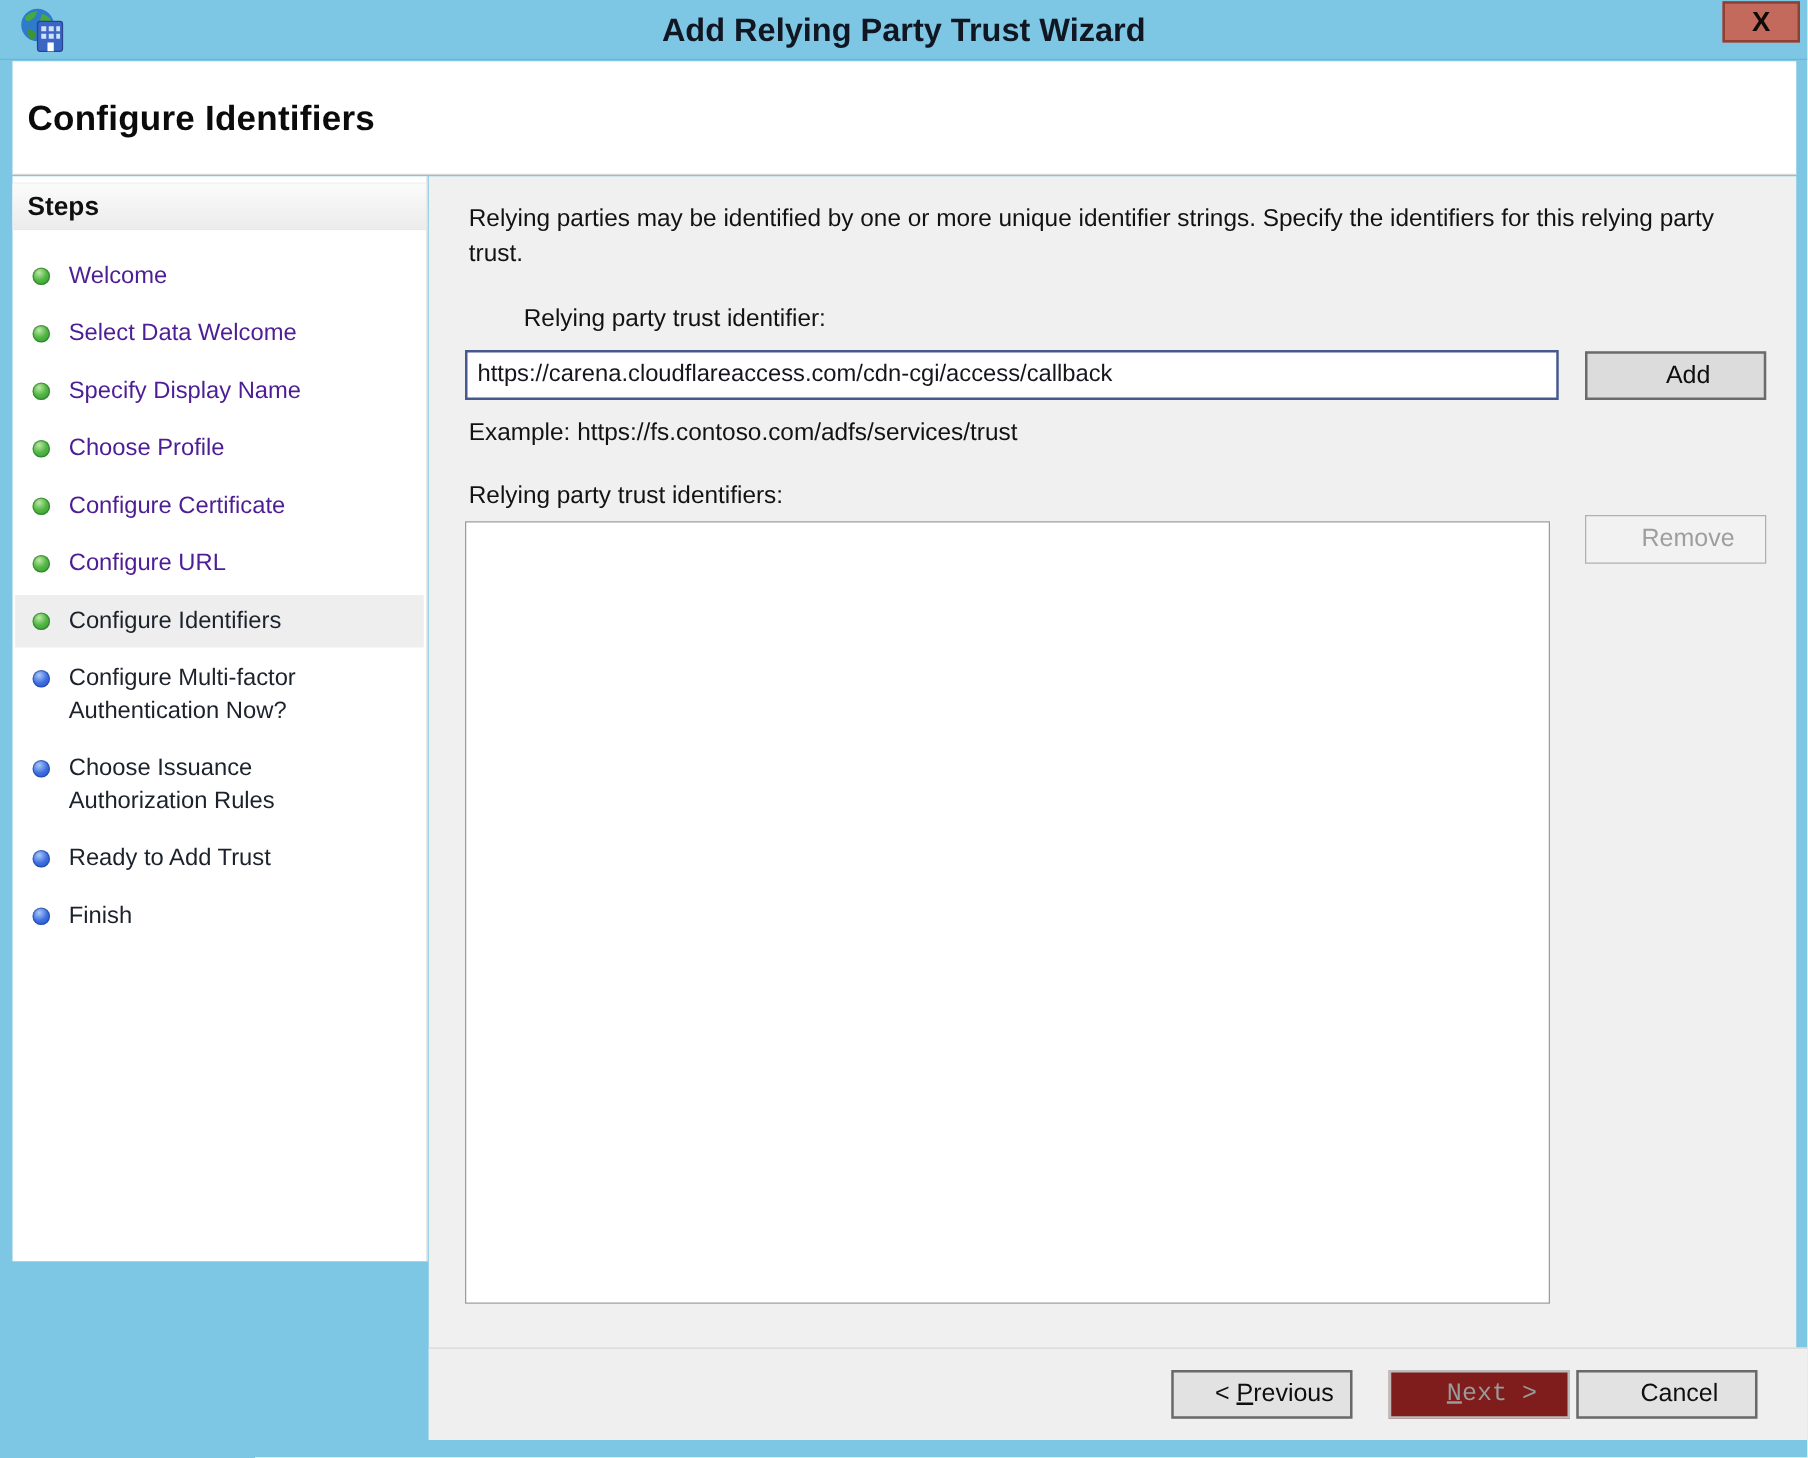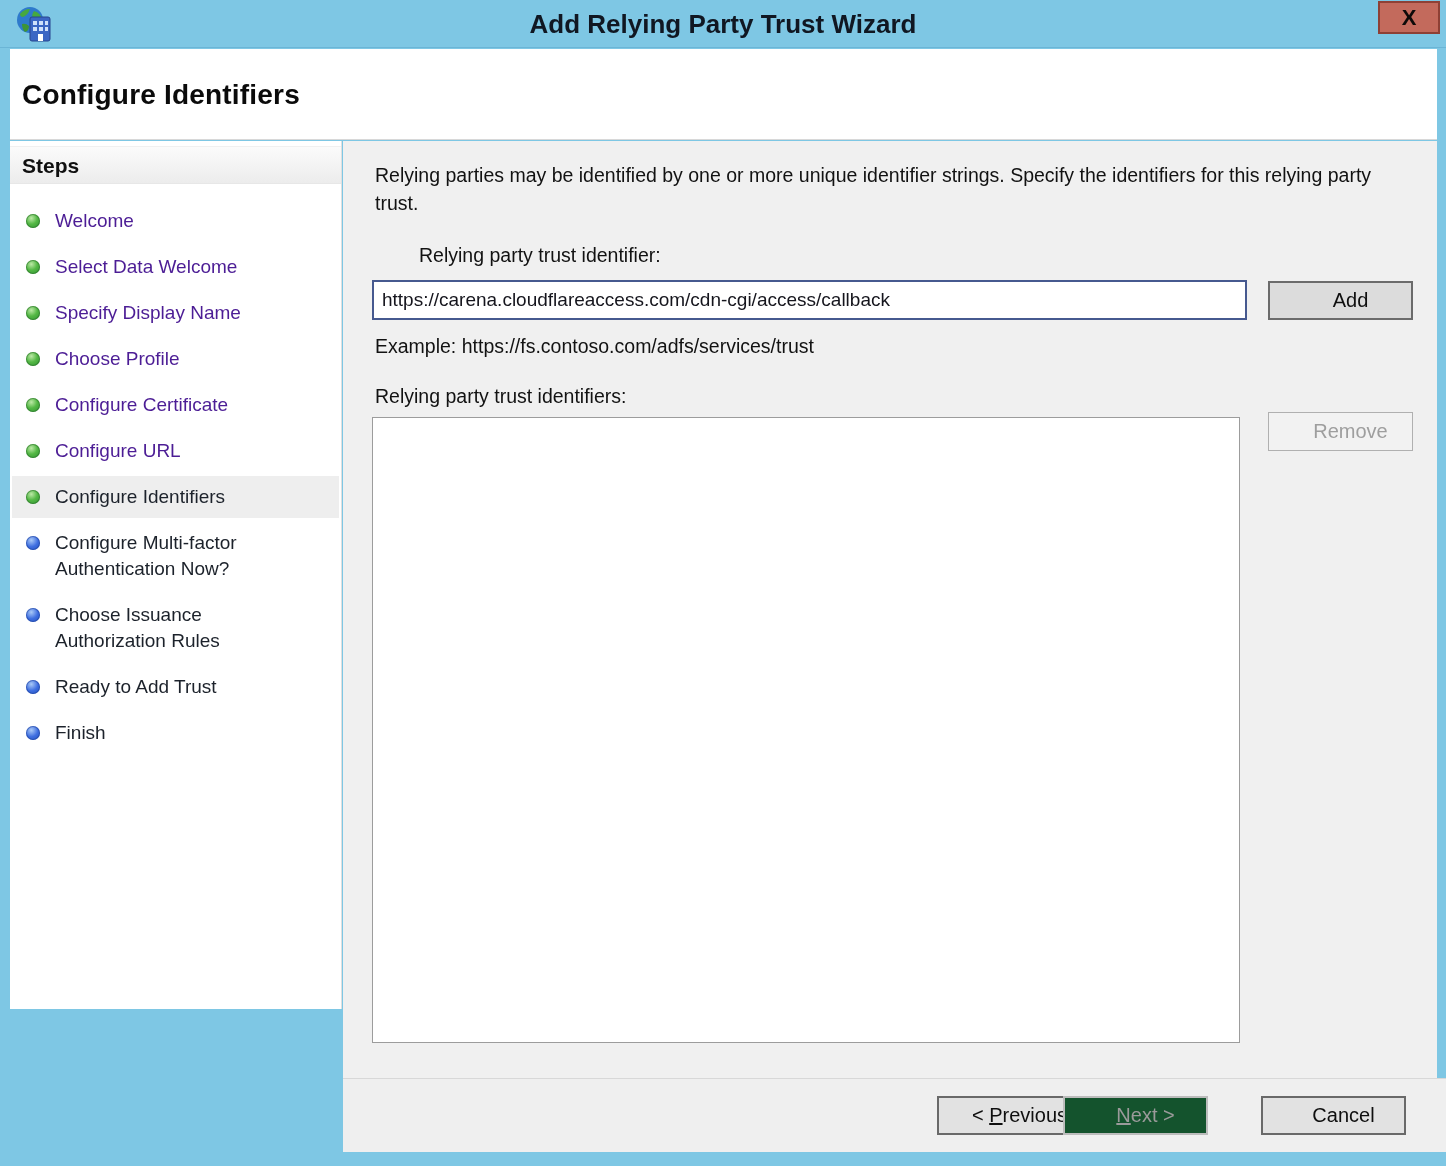--- a/index.html
+++ b/index.html
@@ -61,21 +61,21 @@
   
   .btn { position:absolute; width:145px; height:39px; font-size:20px; text-align:center;
          font-family:"Liberation Sans", sans-serif; cursor:default;padding-left:20px; }
   .btn-add { left:925px; top:140px; background:#DCDCDC; border:2px solid #6B6B6B; color:#0F0F0F; }
   .btn-remove { left:925px; top:271px; background:#F2F2F2; border:1px solid #B0B0B0; color:#9E9E9E; }
 
   .footer { position:absolute; left:0; bottom:0; width:1178px; height:74px;
             background:#EFEFEF; border-top:1px solid #D8D8D8; }
   .footer .btn { top:17px; }
   .btn-prev { left:594px; background:#E2E2E2; border:2px solid #696969; color:#0F0F0F; }
-  .btn-next { left:720px; background:#14532d; border:2px solid #BCBCBC; color:#9A9A9A; }
+  .btn-next { left:768px; background:#7f1d1d; border:2px solid #BCBCBC; color:#9A9A9A;font-family:Liberation Mono, monospace; }
   .btn-cancel { left:918px; background:#E2E2E2; border:2px solid #696969; color:#0F0F0F; }
   .mn { text-decoration:underline; }
 </style>
 </head>
 <body>
 
 <div class="dialog">
 
   <div class="titlebar">
     <svg class="app-icon" viewBox="0 0 40 38">

